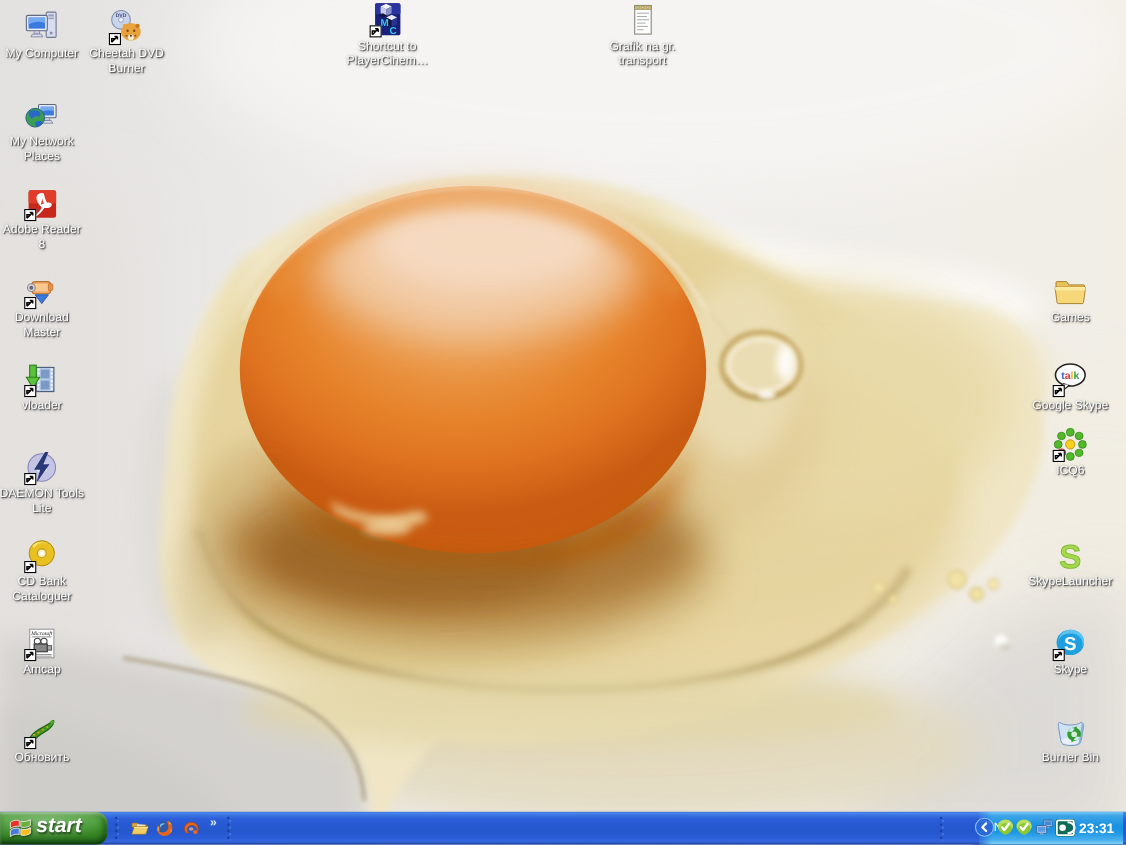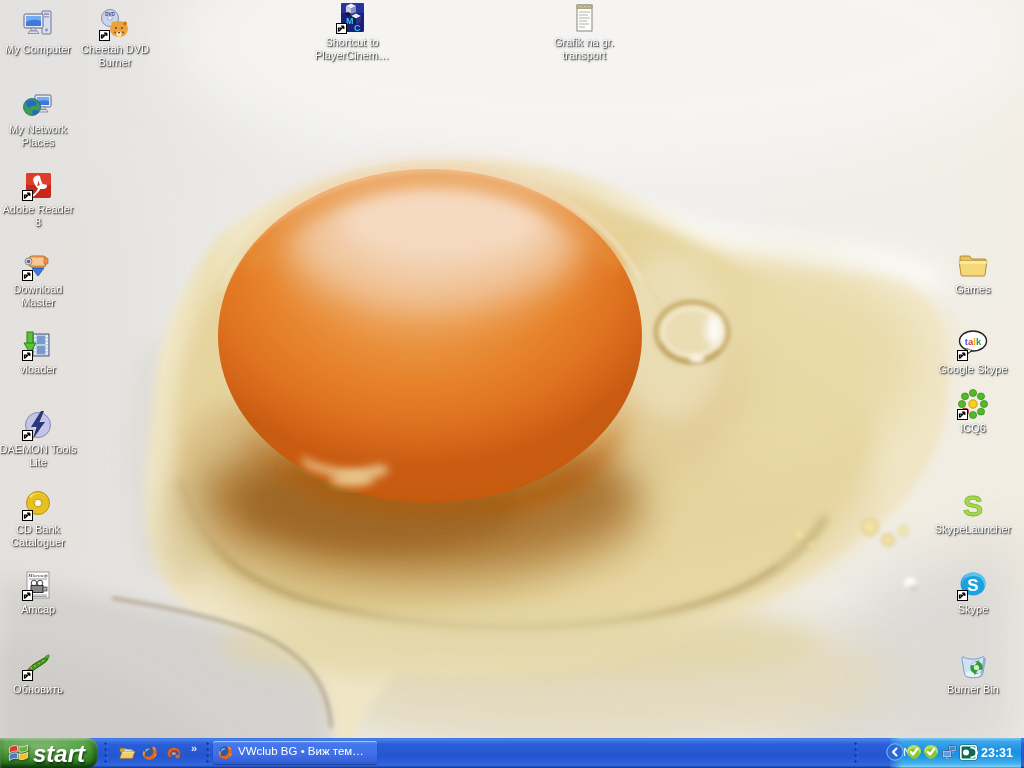--- a/index.html
+++ b/index.html
@@ -7,21 +7,21 @@
 .ic{position:absolute;width:90px;text-align:center;}
 .im{position:relative;width:32px;height:32px;margin:0 auto;}
 .lbl{margin-top:2px;font-size:11px;line-height:13px;color:#fff;text-shadow:1px 1px 1px rgba(55,55,55,0.9),0 0 2px rgba(90,90,90,0.55),1px 2px 2px rgba(100,100,100,0.4);}
 .sc{position:absolute;left:0;bottom:0;width:11px;height:11px;background:#fff;border:1px solid #000;box-sizing:border-box;}
 .sc svg{position:absolute;left:0;top:0;}
 #tb{position:absolute;left:0;top:738px;width:1024px;height:30px;background:linear-gradient(180deg,#2c63d8 0%,#4d88ea 3%,#3a74e4 10%,#2b5dd8 22%,#2456cc 58%,#2a5ed8 80%,#3466de 89%,#2e5ec9 93%,#1d47ad 97%,#122f95 100%);}
 
 #startbtn{position:absolute;left:0;top:0;width:98px;height:30px;border-radius:0 11px 11px 0;
 background:radial-gradient(ellipse 90px 26px at 40px 8px, rgba(255,255,255,0.28), rgba(255,255,255,0) 70%),linear-gradient(180deg,#7cbf66 0%,#52a53f 10%,#459a33 30%,#3a8f28 50%,#368524 68%,#2c7420 85%,#1d5714 96%,#154510 100%);box-shadow:inset 0 2px 3px rgba(255,255,255,0.35), inset 0 -3px 5px rgba(0,40,0,0.4), inset -4px 0 6px rgba(0,40,0,0.45);}
 #startbtn svg{position:absolute;left:8px;top:4px;filter:drop-shadow(1px 1px 1px rgba(0,0,0,0.5));}
-#sttxt{position:absolute;left:33px;top:2px;font-size:24px;font-weight:bold;font-style:italic;color:#fff;text-shadow:1px 2px 2px rgba(0,0,0,0.55);}
+#sttxt{position:absolute;left:33px;top:2px;font-size:19px;font-weight:bold;font-style:italic;color:#fff;text-shadow:1px 2px 2px rgba(0,0,0,0.55);}
 .qlsep{position:absolute;top:4px;width:5px;height:22px;background-image:radial-gradient(circle at 1.5px 1.5px,#1a3a9a 1px,rgba(0,0,0,0) 1.2px),radial-gradient(circle at 3.5px 4.5px,#4a7ae0 0.8px,rgba(0,0,0,0) 1px);background-size:5px 6px;}
 .qli{position:absolute;top:7px;width:16px;height:16px;}
 #chev{position:absolute;left:191px;top:4px;color:#d8e6fc;font-size:11px;font-weight:bold;}
 #taskbtn{position:absolute;left:213px;top:3px;width:164px;height:23px;border-radius:2.5px;
 background:linear-gradient(180deg,#6a95f4 0%,#4678ec 12%,#3f70e8 55%,#3763dc 88%,#2e56c8 100%);
 box-shadow:inset 0 1px 0 rgba(255,255,255,0.45), 0 1px 1px rgba(10,30,90,0.5);}
 #taskbtn svg{position:absolute;left:5px;top:4px;}
 #taskbtn span{position:absolute;left:25px;top:4px;font-size:11.5px;color:#fff;white-space:nowrap;}
 #tray{position:absolute;left:890px;top:0;width:131px;height:30px;
 background:linear-gradient(180deg,#77c9f3 0%,#3da4e9 12%,#1791e2 45%,#1e97e5 62%,#46afec 85%,#79cdf4 96%,#2388c8 100%);}
@@ -451,31 +451,20 @@
 <path d="M0.9,10.5 Q0.3,7.5 1.9,5.3 Q2.1,6.7 3.1,7.4 Q2.5,9 2.9,11.2 Z" fill="#f09028"></path>
 <path d="M14.6,9 Q14.2,11.2 12.6,12.8 Q13.2,11 12.8,9.6 Z" fill="#f8aa40" opacity="0.8"></path>
 </svg></div>
 <div class="qli" style="left:166px"><svg width="16" height="16" viewBox="0 0 16 16">
 <path d="M2.6,11.5 C0.8,9 1.6,5 4.6,3.4 C7.6,1.7 11.6,2.6 13.4,5.5 C14.8,7.8 14.5,10.5 12.8,12.2 C13.6,9.8 13,7.2 10.9,6 C8.6,4.7 5.8,5.4 4.7,7.4 C3.8,9 4.3,10.9 5.8,12.1 Q3.8,12.8 2.6,11.5 Z" fill="#e8641c" stroke="#a84510" stroke-width="0.6"></path>
 <ellipse cx="11.6" cy="11.4" rx="2.2" ry="1.9" fill="#e8641c"></ellipse>
 <ellipse cx="7.8" cy="8.6" rx="2.2" ry="1.6" fill="#f8b878" opacity="0.7"></ellipse>
 </svg></div>
 <div id="chev">»</div>
 <div class="qlsep" style="left:206px"></div>
-<div id="taskbtn">
-        <svg width="15" height="15" viewBox="0 0 16 16">
-<circle cx="7.6" cy="7.6" r="6.4" fill="#2e5aa8"></circle>
-<path d="M3.6,4.6 Q5.6,3 8,3.6 Q6.6,5.2 5.2,5.2 Q4.2,6.2 3.8,7.8 Q3.2,5.8 3.6,4.6 Z" fill="#88c0ea" opacity="0.95"></path>
-<path d="M11.2,1.6 C13.8,3 15.2,6 14.6,9 C13.9,12.4 10.9,14.9 7.4,14.9 C4.4,14.9 1.9,13.1 0.9,10.5 C3.0,11.6 5.2,12.1 7.2,11.7 C10.0,10.9 11.5,8.3 11.0,5.7 C10.8,4.2 10.0,2.9 9.6,1.9 Q10.4,1.4 11.2,1.6 Z" fill="#e8641c"></path>
-<path d="M11.2,1.6 C12.6,2.4 13.7,3.6 14.3,5.1 Q12.9,3.9 11.6,4.3 Q11.8,2.8 11.2,1.6 Z" fill="#f8aa40"></path>
-<path d="M0.9,10.5 Q0.3,7.5 1.9,5.3 Q2.1,6.7 3.1,7.4 Q2.5,9 2.9,11.2 Z" fill="#f09028"></path>
-<path d="M14.6,9 Q14.2,11.2 12.6,12.8 Q13.2,11 12.8,9.6 Z" fill="#f8aa40" opacity="0.8"></path>
-</svg>
-        <span>VWclub BG • Виж тем…</span>
-      </div>
 <div class="qlsep" style="left:854px"></div>
 <div id="tray"></div>
 <div id="trayfade"></div>
 <span class="tr-en">EN</span>
 <div class="tr-ic" style="left:886px;top:5px"><svg width="18" height="18" viewBox="0 0 18 18">
 <circle cx="9" cy="9" r="8.2" fill="#2a68d8"></circle>
 <circle cx="9" cy="9" r="8.2" fill="none" stroke="#88c0f8" stroke-width="1"></circle>
 <path d="M6,4 A 8,8 0 0 1 15,6 A 7,7 0 0 0 6,4 Z" fill="#a8d0f8" opacity="0.8"></path>
 <path d="M10.5,5.5 L7,9 L10.5,12.5" stroke="#fff" stroke-width="2" fill="none" stroke-linecap="round" stroke-linejoin="round"></path>
 </svg></div>

